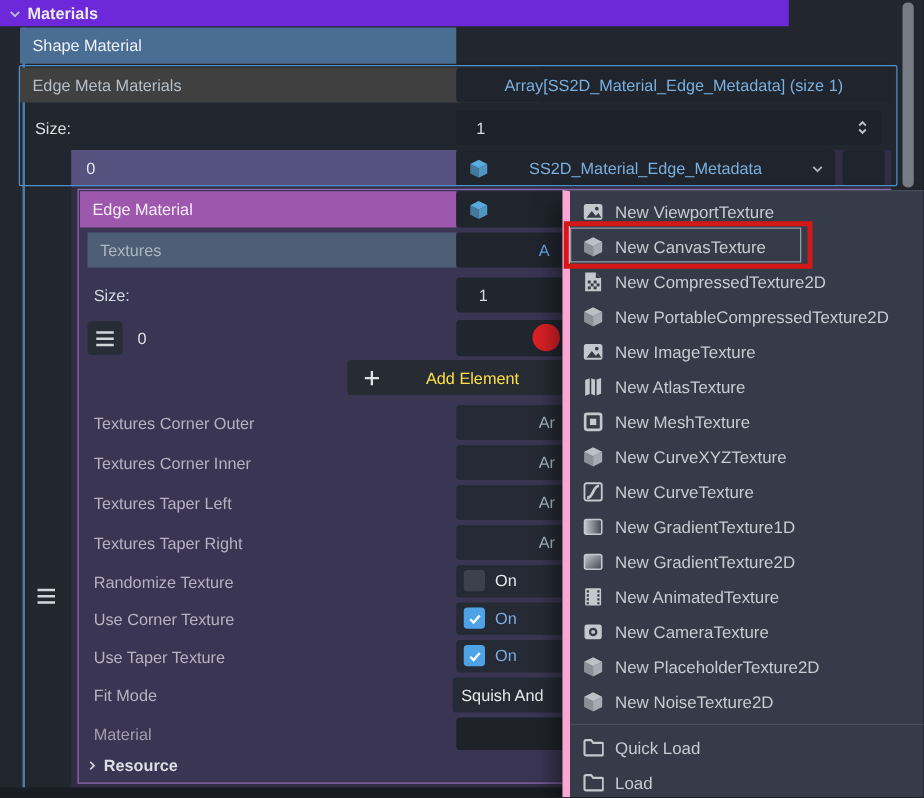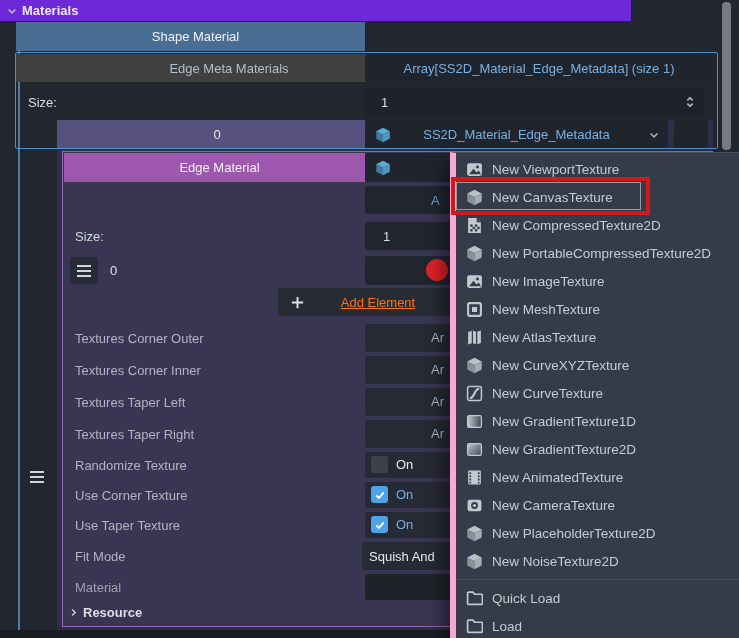--- a/index.html
+++ b/index.html
@@ -7,21 +7,21 @@
          font-family:"Liberation Sans",sans-serif;font-size:13px;color:#d8dce1;}
   .abs{position:absolute;box-sizing:border-box;}
   .flex{display:flex;align-items:center;}
 
   
   .hdr{left:0;top:0;width:631px;height:21px;background:#6d28d9;color:#e8ebee;font-weight:bold;gap:4px;padding-left:6px;}
   .guide{left:18px;top:22px;width:2px;height:608px;background:#4d7ba6;}
   .bottom-strip{left:0;top:630px;width:739px;height:8px;background:#1a1e24;}
 
   
-  .lbl{padding-left:10px;justify-content:center;}
+  .lbl{padding-left:10px;}
   .field{background:#20242d;border-radius:3px;justify-content:center;position:absolute;box-sizing:border-box;}
   .res-text{color:#79b0df;}
   .frag{position:absolute;color:#a9b7c6;}
   .chev{position:absolute;right:10px;color:#aeb3bb;display:flex;}
   .boxicon-left{position:absolute;left:10px;display:flex;color:#5db3e8;}
 
   .focusrect{left:15px;top:52px;width:703px;height:97px;border:1px solid #4f90c8;border-radius:2px;pointer-events:none;z-index:6;}
 
   .panel-outer{left:57px;top:120px;width:656px;height:510px;background:#312d44;}
   .panel-inner{left:62px;top:151px;width:651px;height:476px;background:#3a3553;border:1px solid #8e68b0;}
@@ -137,20 +137,23 @@
   <div class="abs flex field" style="left:365px;top:153px;width:348px;height:29px;z-index:3;">
     <span class="boxicon-left">
       <svg width="16" height="16" viewBox="0 0 16 16">
           <path fill="currentColor" opacity=".95" d="M8 .8 14.8 4.2 8 7.6 1.2 4.2Z"></path>
           <path fill="currentColor" opacity=".6" d="M1.2 4.2 8 7.6v7.6L1.2 11.8Z"></path>
           <path fill="currentColor" opacity=".8" d="M14.8 4.2 8 7.6v7.6l6.8-3.4Z"></path>
         </svg>
     </span>
   </div>
 
+  <div class="abs flex lbl" style="left:70px;top:186px;width:295px;height:28px;background:#4d5e75;color:#aeb7c2;z-index:3;">
+    <span>Textures</span>
+  </div>
   <div class="abs flex field" style="left:365px;top:186px;width:348px;height:28px;background:#21252e;z-index:3;">
     <span class="frag" style="left:66px;color:#5ea8e8;">A</span>
   </div>
 
   <div class="abs flex" style="left:75px;top:222px;width:200px;height:28px;color:#d5dae0;z-index:3;">
     <span>Size:</span>
   </div>
   <div class="abs flex field" style="left:365px;top:222px;width:348px;height:28px;background:#21252e;justify-content:flex-start;padding-left:18px;z-index:3;">
     <span>1</span>
   </div>
@@ -168,21 +171,21 @@
   <div class="abs field" style="left:365px;top:256px;width:348px;height:29px;background:#21252e;z-index:3;">
     <span class="abs" style="left:61px;top:3px;width:22px;height:22px;border-radius:50%;background:#da2127;"></span>
   </div>
 
   <div class="abs flex" style="left:278px;top:288px;width:200px;height:28px;background:#272b34;border-radius:3px;z-index:3;">
     <span style="position:absolute;left:12px;display:flex;">
       <svg width="15" height="15" viewBox="0 0 16 16">
           <path d="M8 2v12M2 8h12" stroke="#dfe3e8" stroke-width="2" fill="none"></path>
         </svg>
     </span>
-    <span style="margin:0 auto;color:#f97316;text-decoration:underline;">Add Element</span>
+    <span style="margin:0 auto;color:#fde047;">Add Element</span>
   </div>
 
   <div class="abs flex dim" style="left:75px;top:324px;width:280px;height:28px;z-index:3;">
       <span>Textures Corner Outer</span>
     </div>
   <div class="abs field" style="left:365px;top:324px;width:348px;height:28px;background:#262a34;z-index:3;">
       <span class="frag" style="left:66px;top:6px;">Ar</span>
     </div>
 
   <div class="abs flex dim" style="left:75px;top:356px;width:280px;height:28px;z-index:3;">
@@ -306,32 +309,32 @@
       <svg width="17" height="17" viewBox="0 0 16 16">
           <rect x="1" y="2" width="14" height="12" rx="2" fill="currentColor"></rect>
           <circle cx="10.8" cy="5.6" r="1.4" fill="#353b48"></circle>
           <path d="M3 12.5l4-5.2 3 3.6 2-2 2.2 3.6z" fill="#353b48"></path>
         </svg>
       <span>New ImageTexture</span>
     </div>
 
     <div class="mi">
       <svg width="17" height="17" viewBox="0 0 16 16">
+          <path d="M2 2.8 6 1.4l4 1.4 4-1.4v11.8l-4 1.4-4-1.4-4 1.4z" fill="currentColor"></path>
+          <path d="M6 1.4v12.2M10 2.8v12.2" stroke="#353b48" stroke-width="1.2"></path>
+        </svg>
+      <span>New AtlasTexture</span>
+    </div>
+
+    <div class="mi">
+      <svg width="17" height="17" viewBox="0 0 16 16">
           <rect x="2" y="2" width="12" height="12" rx="1.5" fill="none" stroke="currentColor" stroke-width="2"></rect>
           <rect x="5.6" y="5.6" width="4.8" height="4.8" fill="currentColor"></rect>
         </svg>
       <span>New MeshTexture</span>
-    </div>
-
-    <div class="mi">
-      <svg width="17" height="17" viewBox="0 0 16 16">
-          <path d="M2 2.8 6 1.4l4 1.4 4-1.4v11.8l-4 1.4-4-1.4-4 1.4z" fill="currentColor"></path>
-          <path d="M6 1.4v12.2M10 2.8v12.2" stroke="#353b48" stroke-width="1.2"></path>
-        </svg>
-      <span>New AtlasTexture</span>
     </div>
 
     <div class="mi">
       <svg width="17" height="17" viewBox="0 0 16 16">
           <path fill="currentColor" opacity=".95" d="M8 .8 14.8 4.2 8 7.6 1.2 4.2Z"></path>
           <path fill="currentColor" opacity=".6" d="M1.2 4.2 8 7.6v7.6L1.2 11.8Z"></path>
           <path fill="currentColor" opacity=".8" d="M14.8 4.2 8 7.6v7.6l6.8-3.4Z"></path>
         </svg>
       <span>New CurveXYZTexture</span>
     </div>

